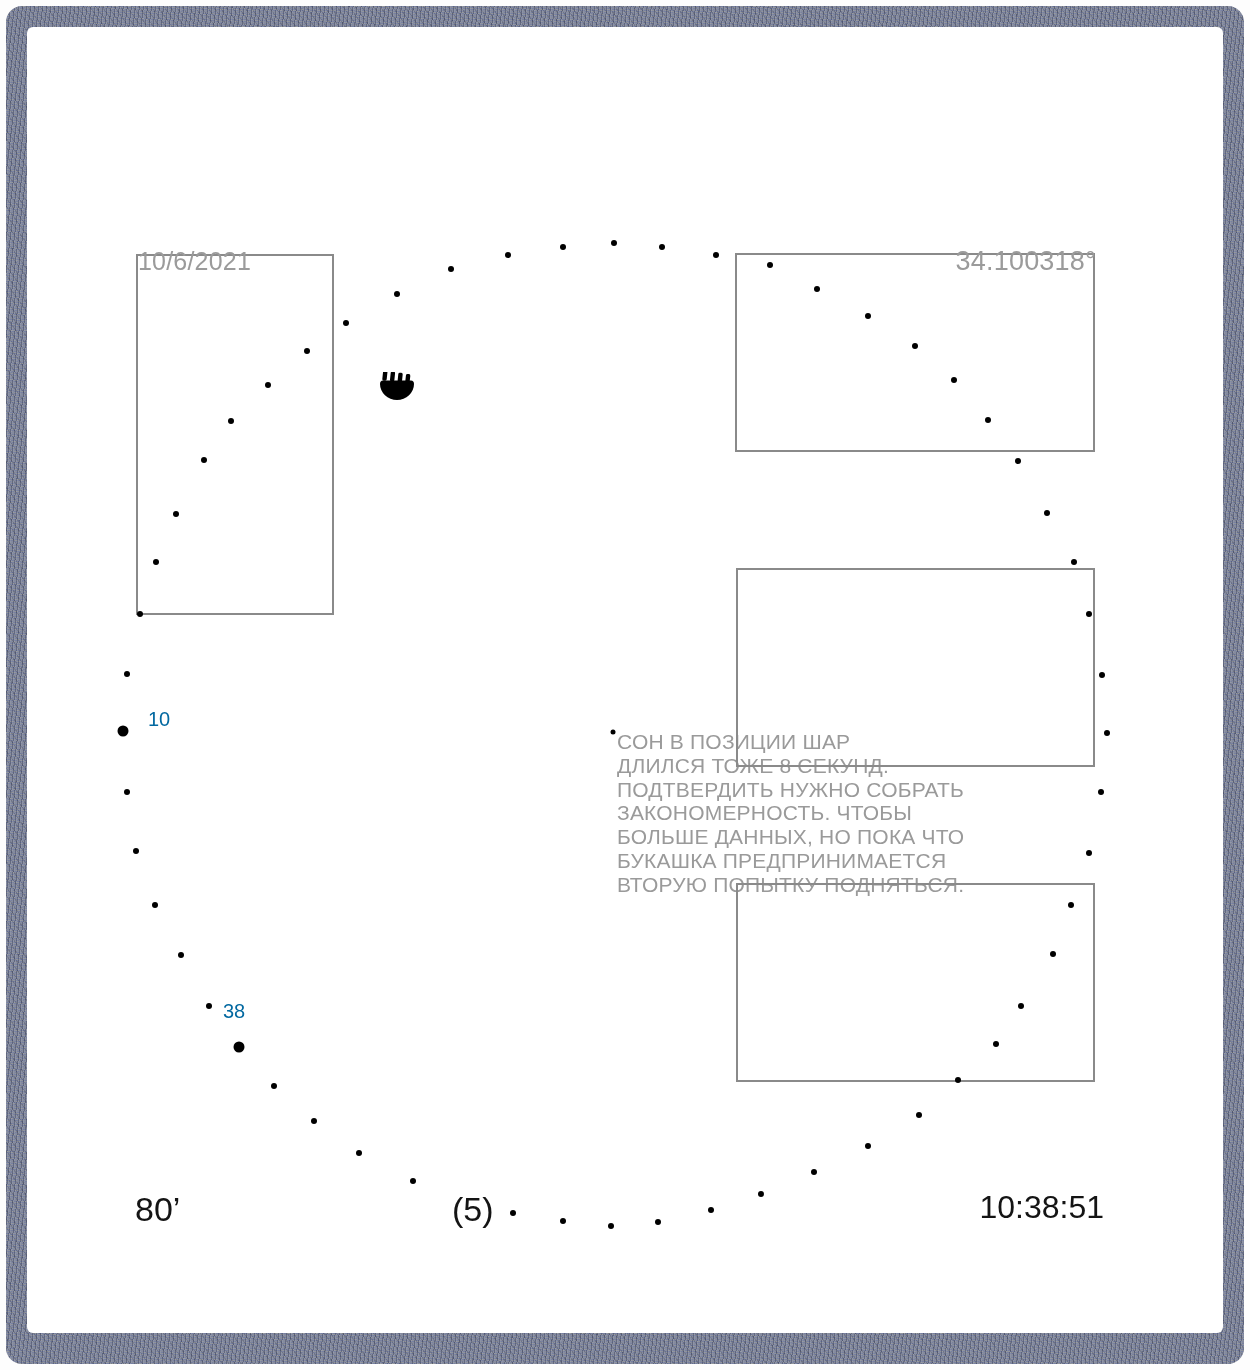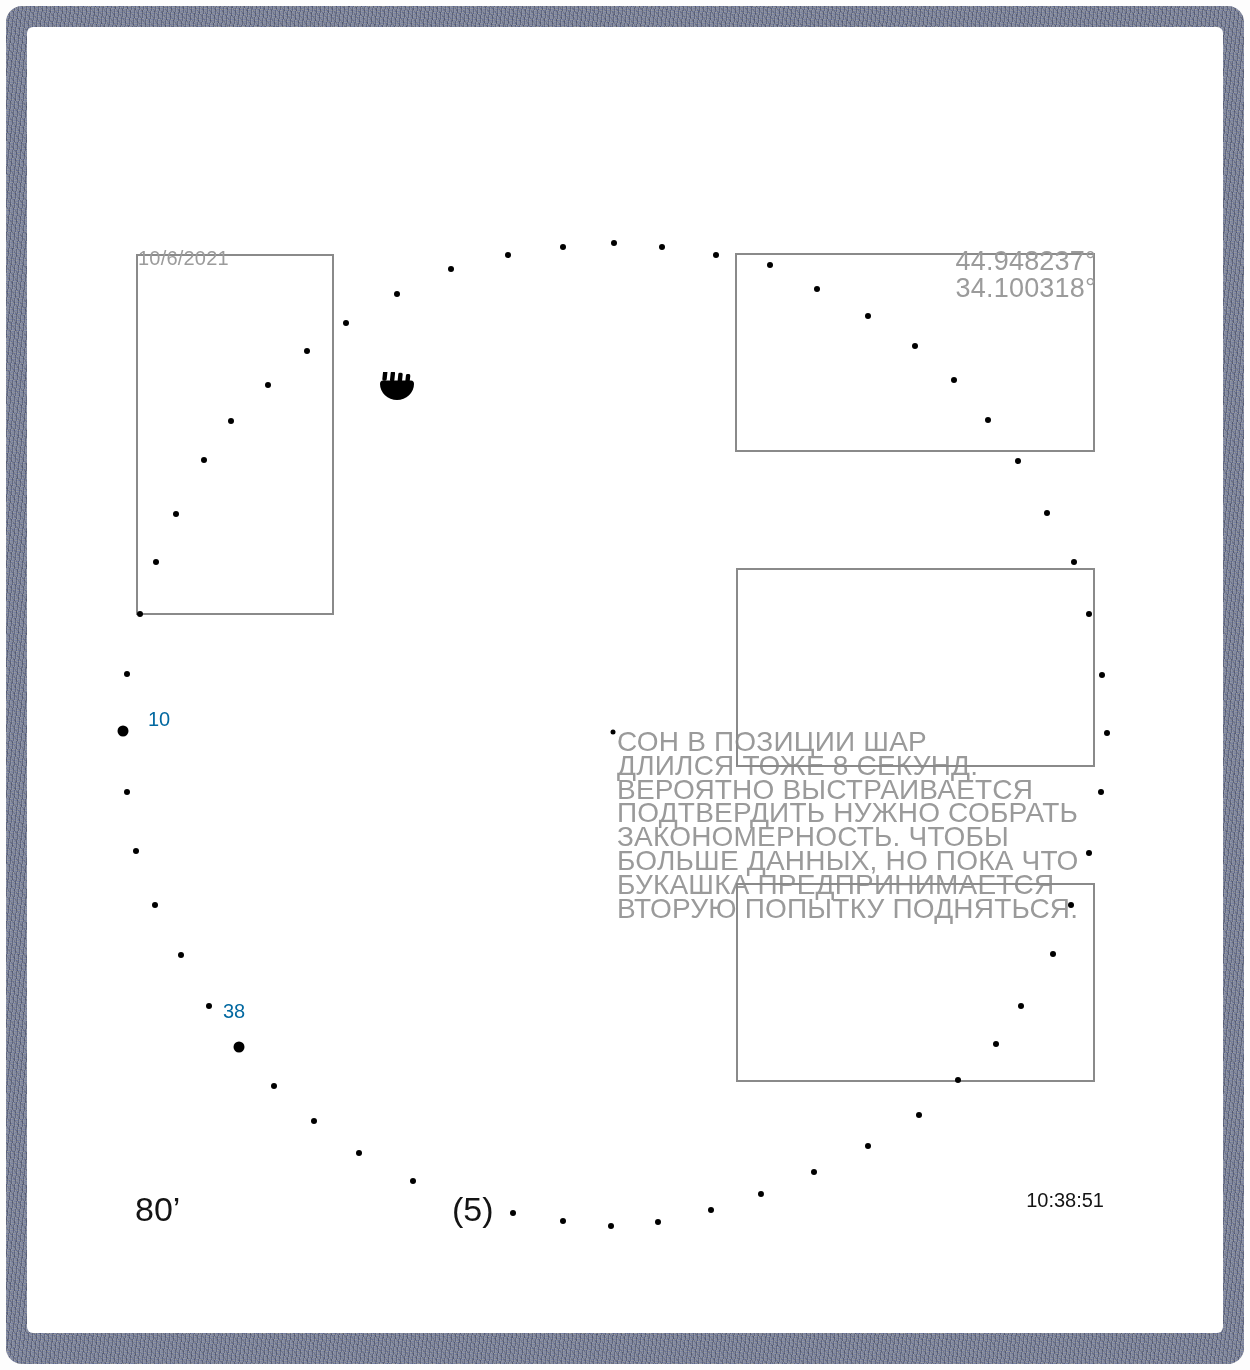--- a/index.html
+++ b/index.html
@@ -26,70 +26,68 @@
 
   
   .box{position:absolute;border:2px solid #8a8a8a;box-sizing:border-box;background:transparent;z-index:3}
   #box-date  {left:136px;top:254px;width:198px;height:361px}
   #box-coords{left:735px;top:253px;width:360px;height:199px}
   #box-mid   {left:736px;top:568px;width:359px;height:199px}
   #box-low   {left:736px;top:883px;width:359px;height:199px}
 
   
   .muted{color:#9b9b9b}
-  .date-label{position:absolute;left:138px;top:247px;font-size:20px;letter-spacing:.2px;z-index:4}
+  .date-label{position:absolute;left:138px;top:247px;font-size:25px;letter-spacing:.2px;z-index:4}
   .coords{position:absolute;right:154px;top:248px;width:340px;text-align:right;
           font-size:27px;line-height:27px;letter-spacing:.2px;z-index:4}
 
   
-  .note{position:absolute;left:617px;top:730px;font-size:28px;line-height:23.8px;
+  .note{position:absolute;left:617px;top:730px;font-size:21px;line-height:23.8px;
         letter-spacing:.2px;color:#9a9a9a;white-space:nowrap;z-index:2}
 
   
   .dot{position:absolute;width:6px;height:6px;border-radius:50%;background:#000;
        transform:translate(-50%,-50%);z-index:5}
   .dot.big{width:11px;height:11px}
   .dot.center{width:5px;height:5px}
 
   
   .pt-label{position:absolute;font-size:20px;color:#0369a1;z-index:6}
   .footer-label{position:absolute;color:#141414;z-index:6}
   #f-duration{left:135px;top:1190px;font-size:34px}
   #f-attempt{left:452px;top:1190px;font-size:34px}
-  #f-time{right:146px;top:1189px;font-size:20px}
+  #f-time{right:146px;top:1189px;font-size:32px}
 
   .bug{position:absolute;left:377px;top:372px;z-index:4}
 </style>
 </head>
 <body>
 
 <div class="frame"></div>
 <div class="page"></div>
 
 <div class="canvas">
 
   <div class="note">
     <div>СОН В ПОЗИЦИИ ШАР</div>
     <div>ДЛИЛСЯ ТОЖЕ 8 СЕКУНД.</div>
-    <div>ВЕРОЯТНО ВЫСТРАИВАЕТСЯ</div>
     <div>ПОДТВЕРДИТЬ НУЖНО СОБРАТЬ</div>
     <div>ЗАКОНОМЕРНОСТЬ. ЧТОБЫ</div>
     <div>БОЛЬШЕ ДАННЫХ, НО ПОКА ЧТО</div>
     <div>БУКАШКА ПРЕДПРИНИМАЕТСЯ</div>
     <div>ВТОРУЮ ПОПЫТКУ ПОДНЯТЬСЯ.</div>
   </div>
 
   <div class="box" id="box-date"></div>
   <div class="box" id="box-coords"></div>
   <div class="box" id="box-mid"></div>
   <div class="box" id="box-low"></div>
 
   <div class="date-label muted">10/6/2021</div>
   <div class="coords">
-    <div class="muted">44.948237°</div>
     <div class="muted">34.100318°</div>
   </div>
 
   <svg class="bug" width="40" height="31" viewBox="0 0 40 31">
     <g fill="#000000">
       <path d="M3 12 Q3 8.5 6 8.5 L34 8.5 Q37 8.5 37 12 A17 16 0 1 1 3 12 Z"></path>
       <g transform="rotate(6 20 6)">
         <rect x="5.5" y="-0.5" width="4.4" height="10.5" rx="1.6"></rect>
         <rect x="13.2" y="0" width="4.4" height="10" rx="1.6"></rect>
         <rect x="20.9" y="0.4" width="4.4" height="9.6" rx="1.6"></rect>

